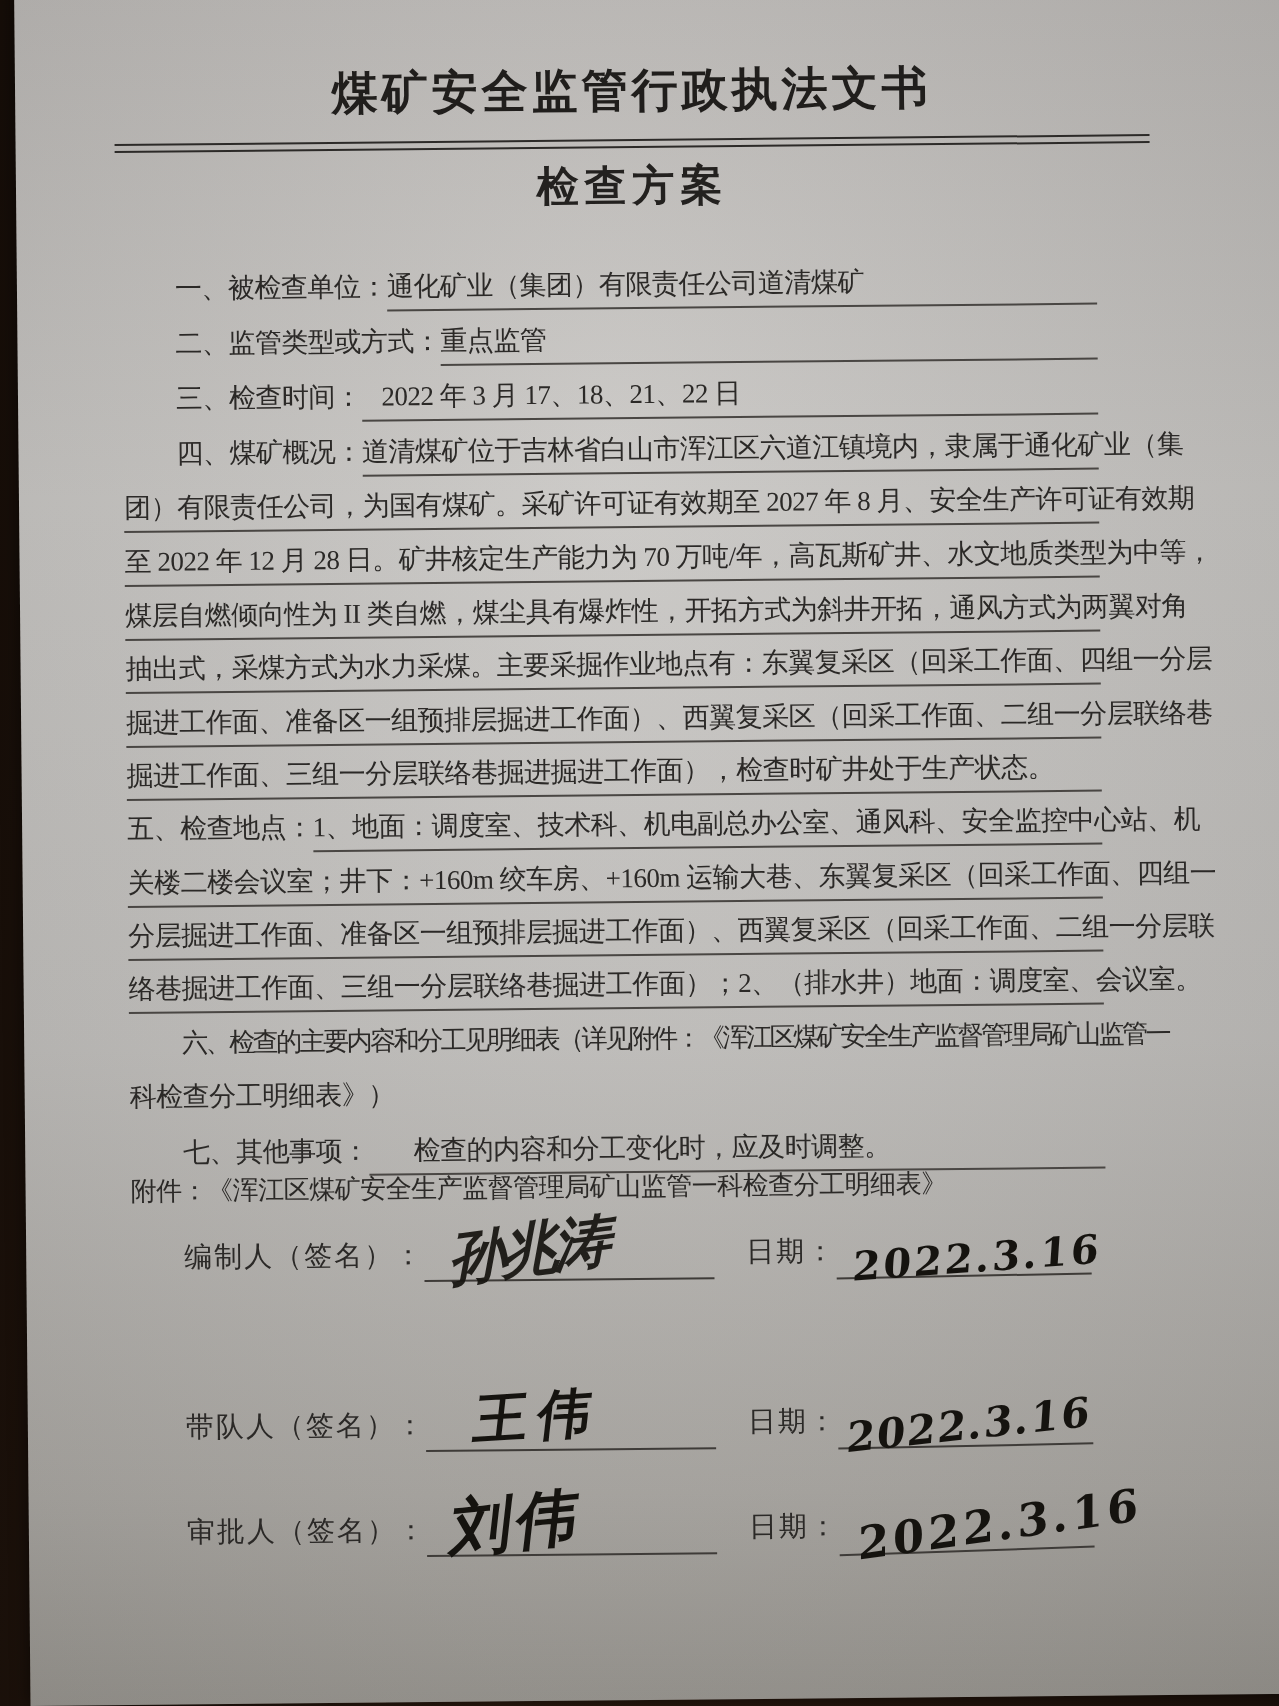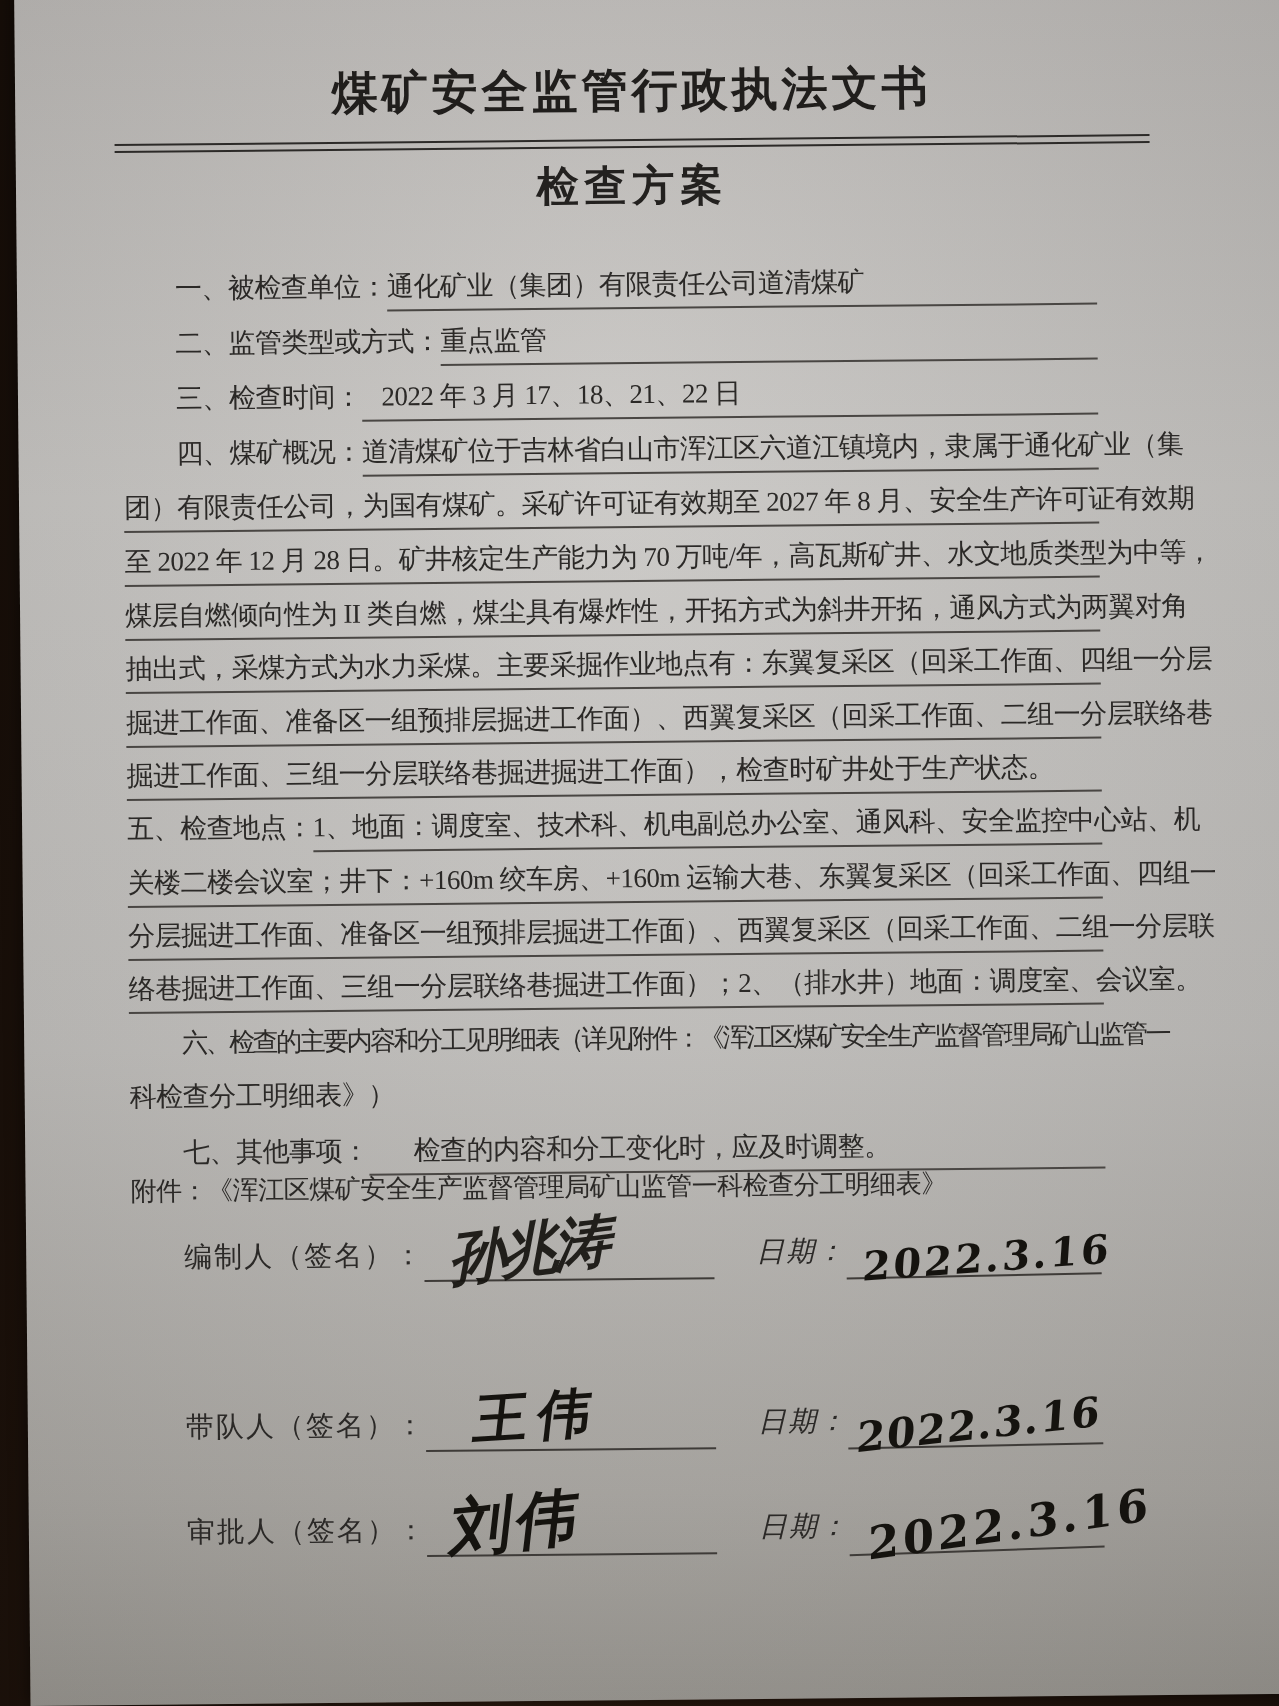--- a/index.html
+++ b/index.html
@@ -63,21 +63,21 @@
     display:flex;align-items:flex-end;
     font-size:28px;color:#2b2927;white-space:nowrap;
   }
   .siglabel,.datelabel{display:inline-block;margin-bottom:8px;letter-spacing:2px;}
   .sigline,.dateline{
     display:inline-block;position:relative;
     border-bottom:2px solid #3e3b38;height:44px;
   }
   .sigline{width:290px;}
   .dateline{width:255px;}
-  .datelabel{margin-left:42px;font-style:italic;}
+  .datelabel{margin-left:32px;}
   .hw{
     position:absolute;
     font-family:"DejaVu Serif","Liberation Serif",serif;
     color:#15130f;font-weight:bold;
   }
   .hw-name1{left:28px;bottom:-10px;font-size:58px;letter-spacing:-5px;transform:rotate(-7deg) skewX(-18deg);opacity:0.92;}
   .hw-name2{left:48px;bottom:-4px;font-size:54px;letter-spacing:10px;transform:rotate(-3deg) skewX(-10deg);}
   .hw-name3{left:24px;bottom:-10px;font-size:62px;letter-spacing:4px;transform:rotate(-5deg) skewX(-12deg);}
   .hw-date1{left:16px;bottom:-6px;font-size:40px;letter-spacing:3px;transform:rotate(-3deg) skewX(-8deg);}
   .hw-date2{left:8px;bottom:-4px;font-size:41px;letter-spacing:2px;transform:rotate(-5deg) skewX(-10deg);}

